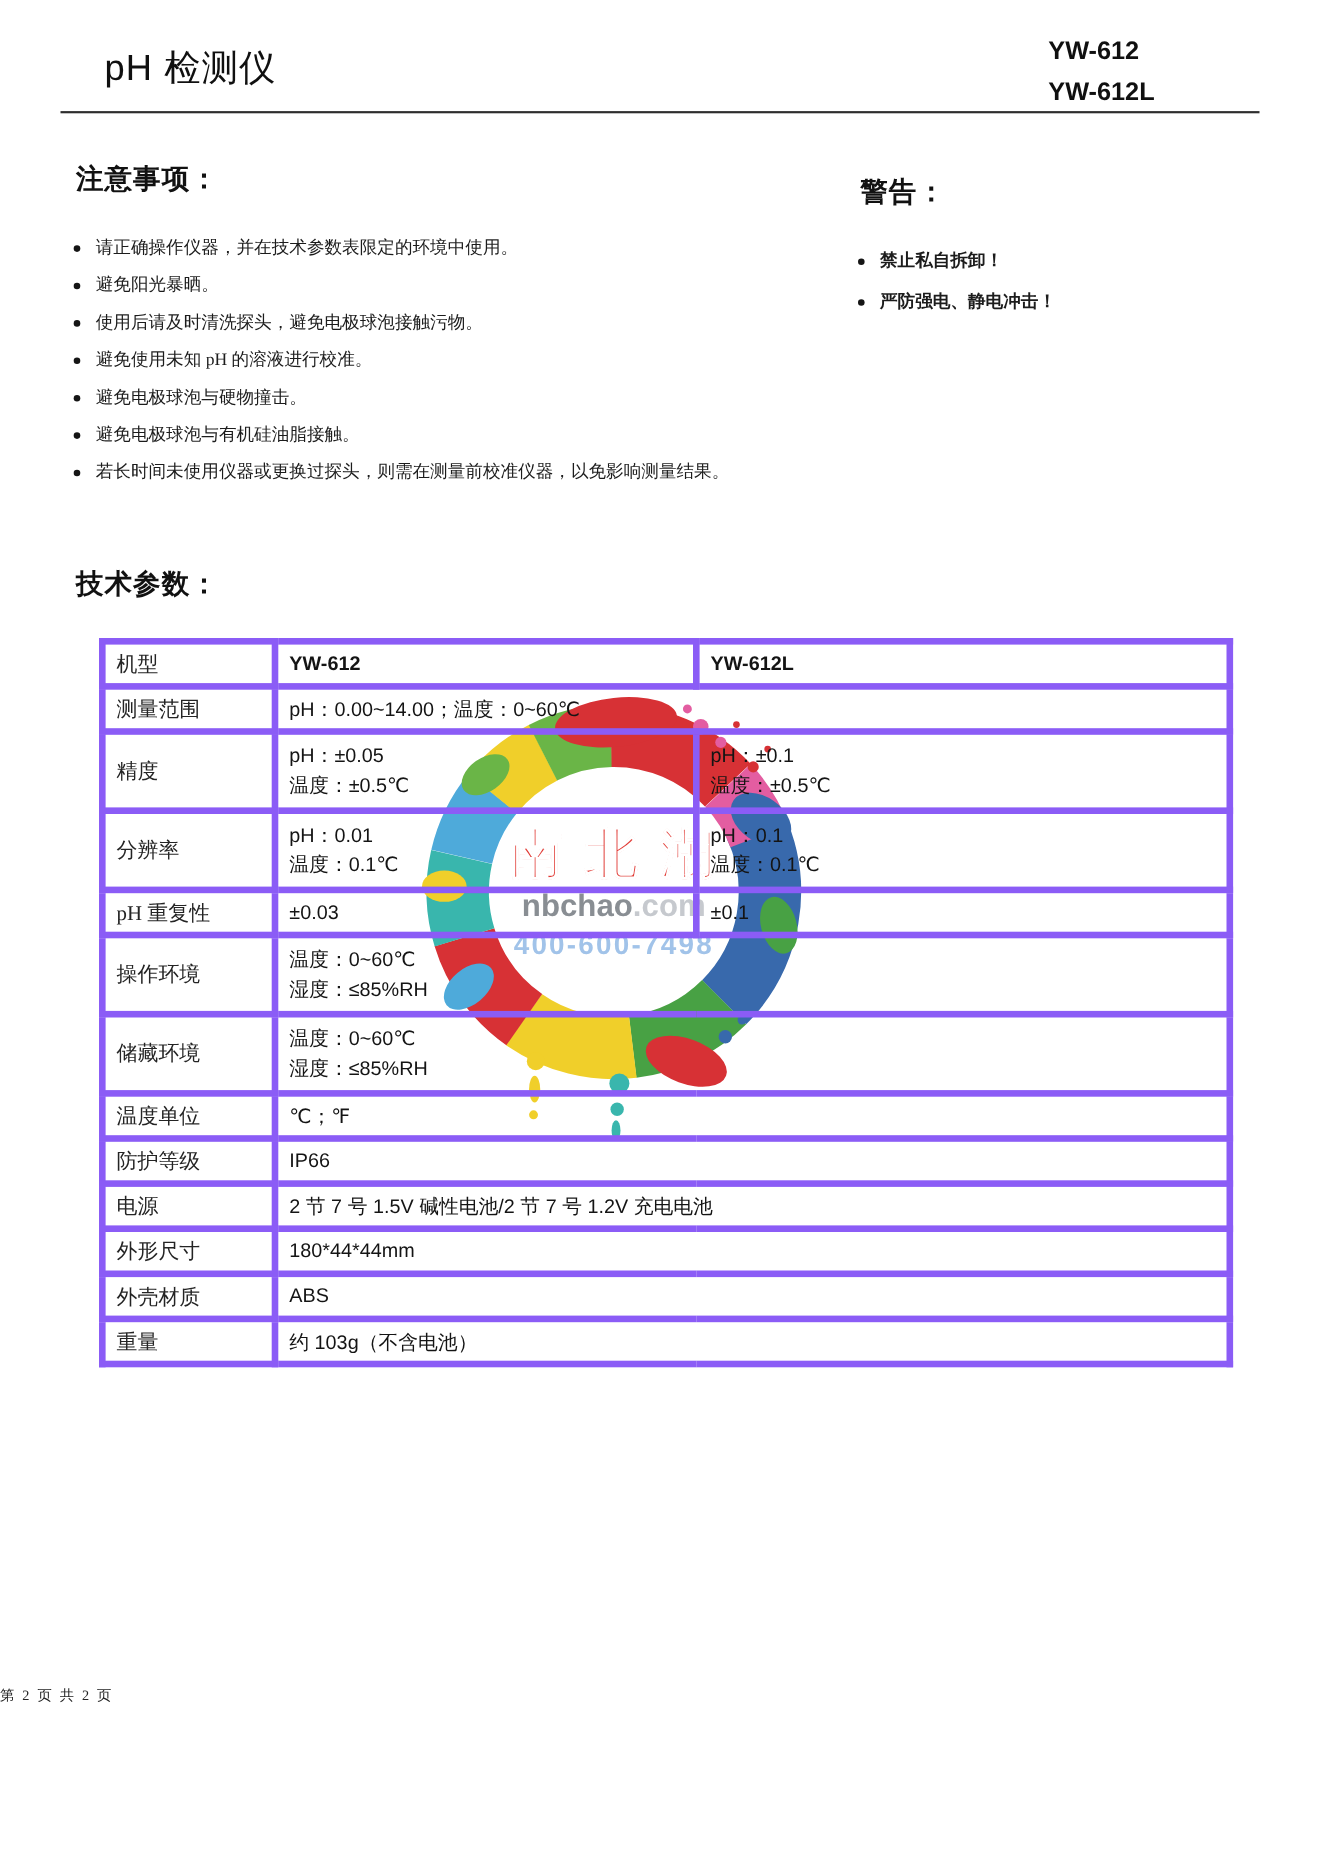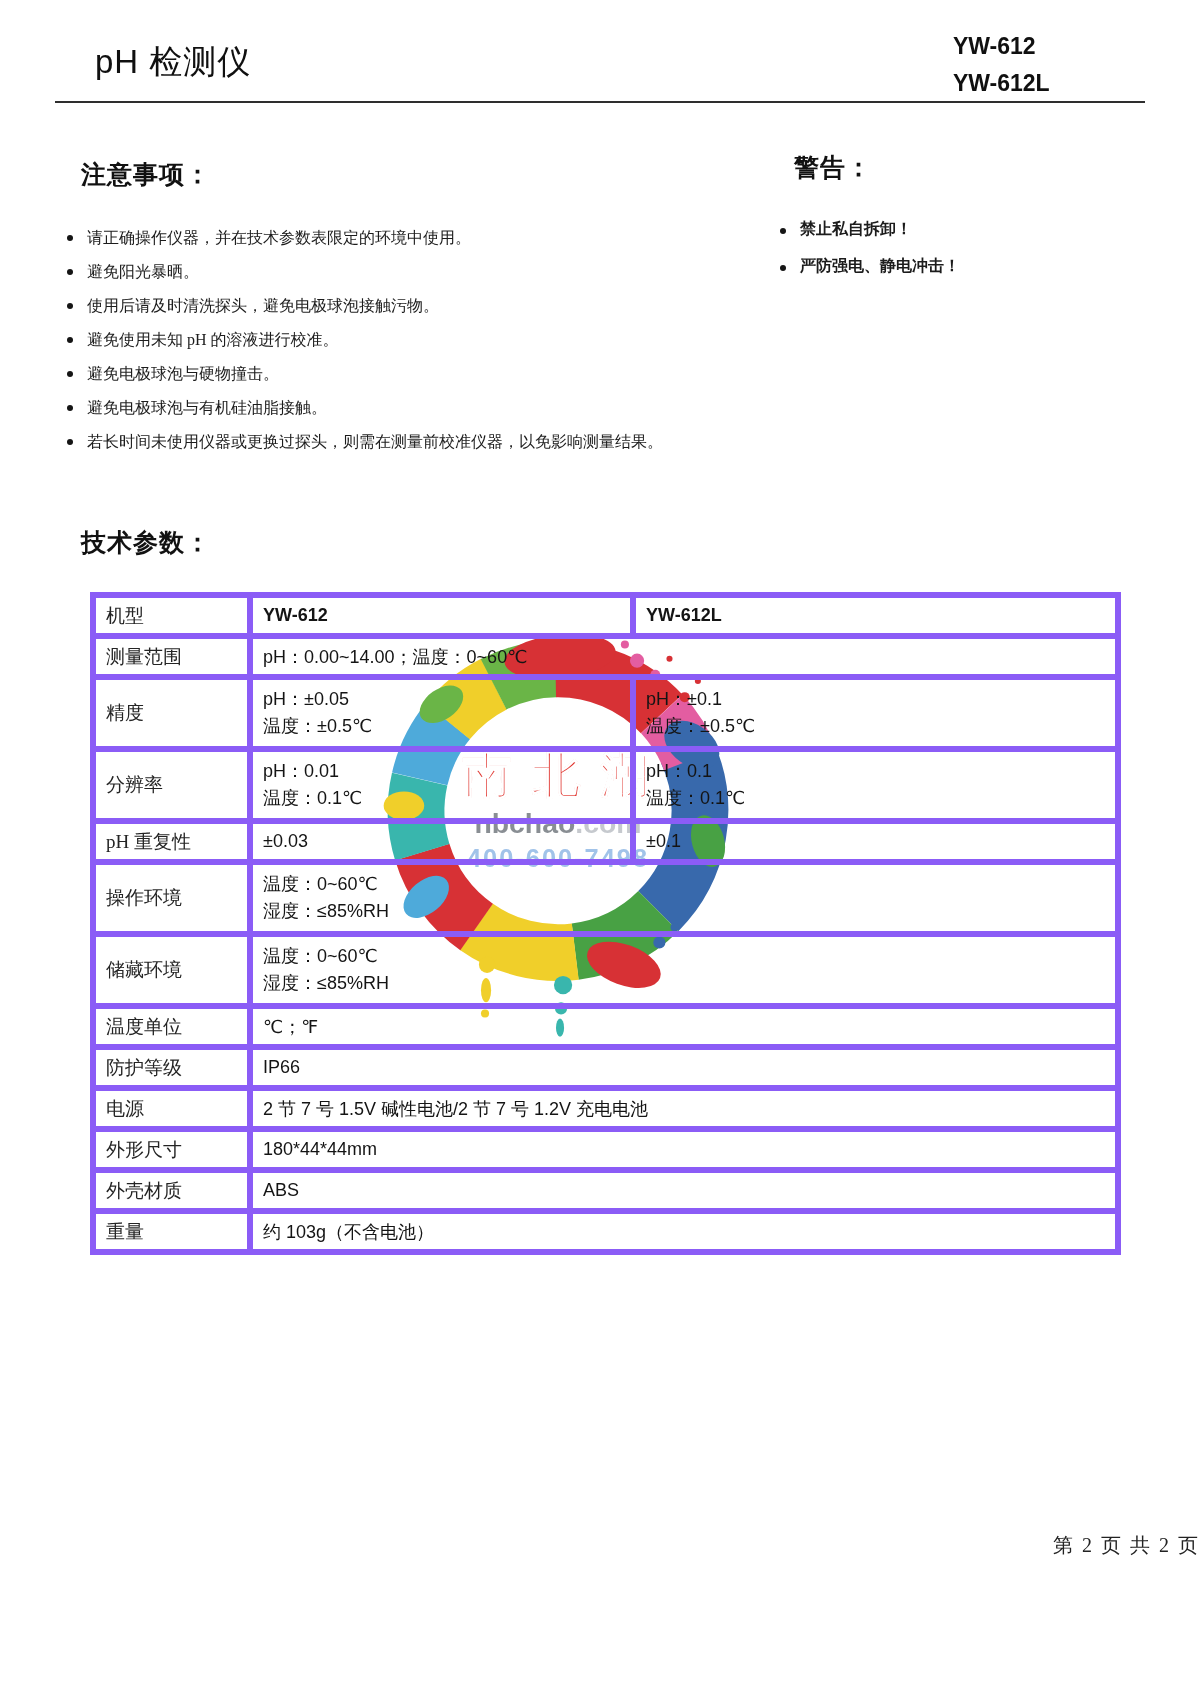--- a/index.html
+++ b/index.html
@@ -16,22 +16,22 @@
   }
   .models{
     position:absolute;left:953px;top:28px;z-index:2;
     font-family:"Liberation Sans","DejaVu Sans",sans-serif;
     font-weight:bold;font-size:23px;line-height:37px;color:#101010;
   }
   .rule{position:absolute;left:55px;top:101px;width:1090px;border-top:2px solid #2e2e2e;z-index:2;}
 
   
   .precautions{position:absolute;left:65px;top:142px;width:640px;z-index:2;}
-  .warnings{position:absolute;left:778px;top:135px;width:370px;z-index:2;font-family:Liberation Mono, monospace;}
-  .sec-h{margin:16px;font-size:25px;font-weight:bold;color:#111;letter-spacing:1px;}
+  .warnings{position:absolute;left:778px;top:154px;width:370px;z-index:2;}
+  .sec-h{margin:4px;font-size:25px;font-weight:bold;color:#111;letter-spacing:1px;}
   .blist{list-style:none;margin:30px 0 0 2px;padding:0;}
   .bitem{display:flex;align-items:flex-start;font-size:16px;line-height:33px;margin-bottom:1px;color:#1c1c1c;}
   .dot{flex:0 0 auto;width:6px;height:6px;border-radius:50%;background:#151515;margin:14px 14px 0 0;}
   .btxt{display:block;max-width:600px;}
   .warnings .btxt{font-weight:bold;}
   .warnings .bitem{margin-bottom:4px;}
 
   
   .specs{position:absolute;left:65px;top:510px;width:1080px;z-index:2;}
   .spec-table{border-collapse:collapse;table-layout:fixed;width:1025px;margin:33px 0 0 25px;background:transparent;}
@@ -44,22 +44,22 @@
   .b{font-weight:700;}
   .rh1 td{height:31px;}
   .rh2 td{height:62px;}
   .ln{line-height:27px;}
 
   
   .watermark{position:absolute;left:335px;top:608px;width:446px;height:446px;z-index:1;opacity:0.95;pointer-events:none;}
 
   
   .pfoot{
-    position:absolute;left:0;top:1532px;width:100%;text-align:right;z-index:2;
-    font-size:20px;color:#222;letter-spacing:2px;
+    position:absolute;left:0;top:1532px;width:100%;text-align:left;z-index:2;
+    font-size:13px;color:#222;letter-spacing:2px;
   }
 </style>
 </head>
 <body>
 
 <div class="page">
 
   <div class="title">pH 检测仪</div>
   <div class="models">
     <div>YW-612</div>

